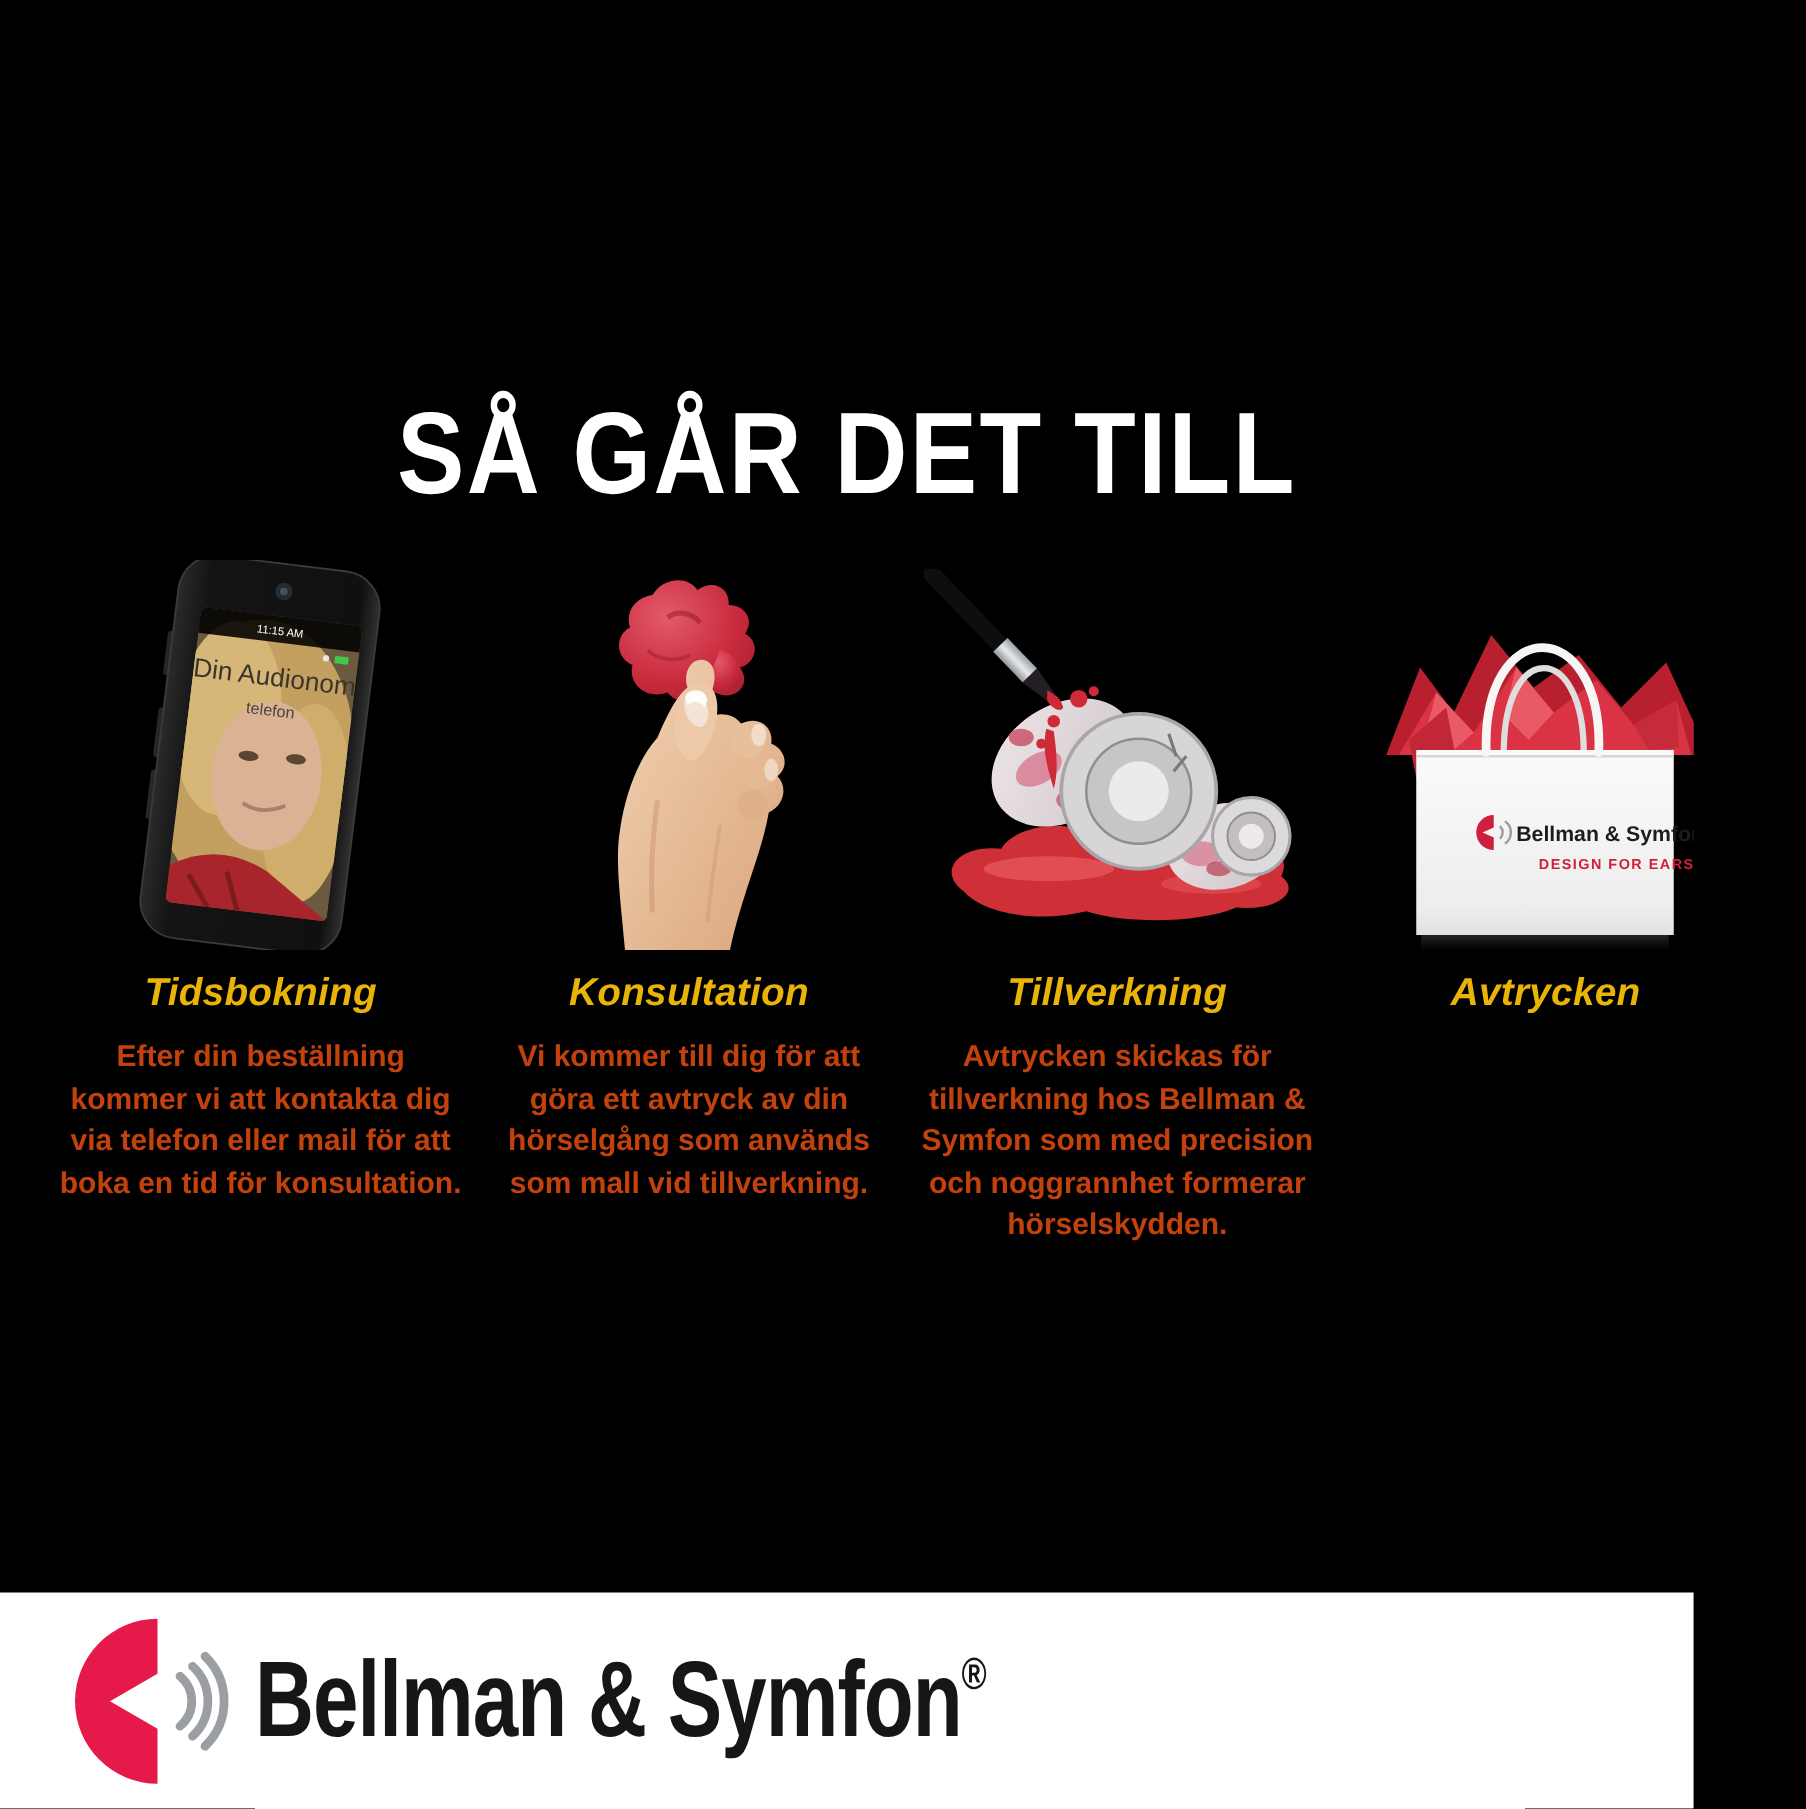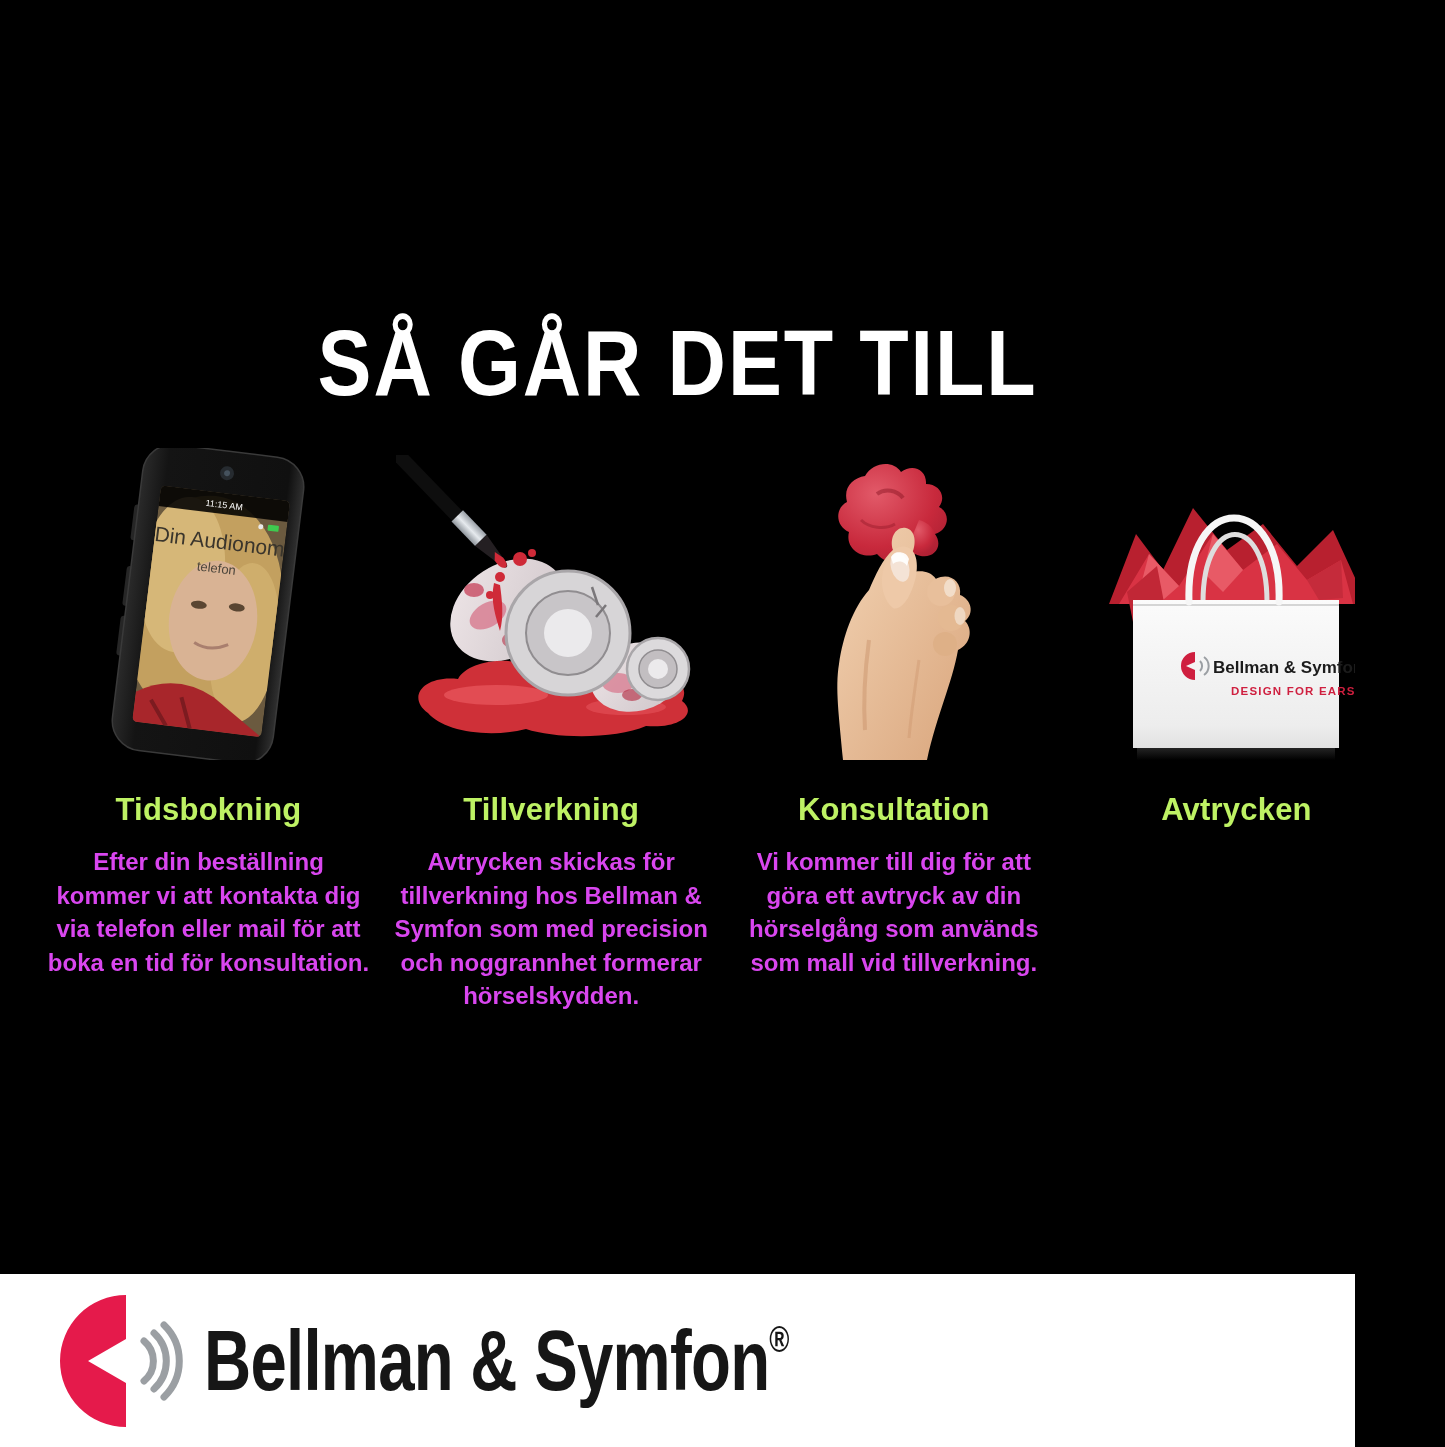--- a/index.html
+++ b/index.html
@@ -14,24 +14,24 @@
     transform:scale(0.94,1.08);transform-origin:center top;white-space:nowrap;
   }
   
   .steps{
     position:absolute;top:438px;left:42px;width:1361px;
     display:flex;justify-content:space-between;
   }
   .step{width:333px;display:flex;flex-direction:column;align-items:center;text-align:center;}
   .figure{height:322px;display:flex;align-items:flex-end;justify-content:center;}
   .step h2{
-    margin:32px 0 0 0;color:#bef264;font-size:31px;font-weight:700;letter-spacing:0.2px;
+    margin:16px 0 0 0;color:#eab308;font-size:31px;font-weight:700;letter-spacing:0.2px;font-style:italic;
   }
   .step p{
-    margin:17px auto 0 auto;color:#d946ef;font-size:24px;font-weight:700;
+    margin:17px auto 0 auto;color:#c2410c;font-size:24px;font-weight:700;
     line-height:1.40;max-width:322px;
   }
   .step p.narrow{max-width:268px;}
   
   .footer{
     position:absolute;left:0;bottom:0;width:100%;height:173px;background:#ffffff;
     display:flex;align-items:center;
   }
   .logo-group{display:flex;align-items:center;}
   .logo-left{margin-left:78px;}
@@ -98,74 +98,20 @@
             </g>
           </g>
         </svg>
       </div>
       <h2>Tidsbokning</h2>
       <p>Efter din beställning kommer vi att kontakta dig via telefon eller mail för att boka en tid för konsultation.</p>
     </div>
 
     <div class="step">
       <div class="figure">
-        <svg width="310" height="305" viewBox="0 0 310 305">
-          <defs>
-            <linearGradient id="metalG" x1="0" y1="0" x2="1" y2="0">
-              <stop offset="0" stop-color="#8f959c"></stop>
-                <stop offset="0.5" stop-color="#e6eaee"></stop>
-                <stop offset="1" stop-color="#9aa0a7"></stop>
-            </linearGradient>
-            <linearGradient id="moldBodyG" x1="0" y1="0" x2="1" y2="1">
-              <stop offset="0" stop-color="#efe6e8"></stop>
-                <stop offset="1" stop-color="#cdc4c8"></stop>
-            </linearGradient>
-          </defs>
-          <path fill="#cf3038" d="M32,258 C10,242 28,220 62,224 C72,206 112,200 134,212 C162,198 212,202 232,217 C270,210 296,227 286,246 C302,258 284,274 250,271 C220,284 160,284 130,274 C90,284 46,275 32,258 Z"></path>
-          <ellipse cx="100" cy="240" rx="52" ry="10" fill="#e8555c" opacity="0.75"></ellipse>
-          <ellipse cx="230" cy="252" rx="40" ry="8" fill="#e8555c" opacity="0.55"></ellipse>
-          <g>
-            <ellipse cx="240" cy="222" rx="46" ry="34" transform="rotate(-14 240 222)" fill="url(#moldBodyG)"></ellipse>
-            <ellipse cx="222" cy="228" rx="16" ry="10" fill="#d87f93" opacity="0.8"></ellipse>
-            <ellipse cx="236" cy="240" rx="10" ry="6" fill="#b3233b" opacity="0.6"></ellipse>
-            <circle cx="262" cy="214" r="31" fill="#dcdadc" stroke="#a9a6a9" stroke-width="2.5"></circle>
-            <circle cx="262" cy="214" r="19" fill="#c2bec1" stroke="#908d90" stroke-width="1.5"></circle>
-            <circle cx="262" cy="214" r="10" fill="#eceaec"></circle>
-          </g>
-          <g>
-            <ellipse cx="112" cy="155" rx="62" ry="46" transform="rotate(-33 112 155)" fill="url(#moldBodyG)"></ellipse>
-            <ellipse cx="92" cy="160" rx="20" ry="12" transform="rotate(-30 92 160)" fill="#d87f93" opacity="0.85"></ellipse>
-            <ellipse cx="120" cy="185" rx="14" ry="9" fill="#b3233b" opacity="0.55"></ellipse>
-            <ellipse cx="78" cy="135" rx="10" ry="7" fill="#c84a62" opacity="0.8"></ellipse>
-            <circle cx="172" cy="178" r="62" fill="#d7d5d7" stroke="#a9a6a9" stroke-width="3"></circle>
-            <circle cx="172" cy="178" r="42" fill="#c8c5c8" stroke="#908d90" stroke-width="2"></circle>
-            <circle cx="172" cy="178" r="24" fill="#ebeaec"></circle>
-            <path d="M196,132 L202,150 M210,150 L200,162" stroke="#7a777a" stroke-width="2.5" fill="none"></path>
-          </g>
-          <g transform="rotate(-44 112 112)">
-            <rect x="104" y="-128" width="14" height="172" fill="#0e0e0e"></rect>
-            <rect x="103" y="40" width="16" height="34" fill="url(#metalG)"></rect>
-            <path d="M103,74 L119,74 L114,106 C113,113 109,113 108,106 Z" fill="#241f22"></path>
-            <path d="M107,98 C104,112 114,116 115,102 L113,92 Z" fill="#cf2a38"></path>
-          </g>
-          <g fill="#cf2a38">
-            <circle cx="124" cy="104" r="7"></circle>
-              <circle cx="136" cy="98" r="4"></circle>
-            <circle cx="104" cy="122" r="5"></circle>
-              <circle cx="94" cy="140" r="4"></circle>
-            <path d="M98,128 C94,146 100,162 104,176 C108,162 106,144 104,130 Z"></path>
-          </g>
-        </svg>
-      </div>
-      <h2>Tillverkning</h2>
-      <p>Avtrycken skickas för tillverkning hos Bellman &amp; Symfon som med precision och noggrannhet formerar hörselskydden.</p>
-    </div>
-
-    <div class="step">
-      <div class="figure">
         <svg width="250" height="300" viewBox="0 0 250 300">
           <defs>
             <linearGradient id="skinG" x1="0" y1="0" x2="1" y2="1">
               <stop offset="0" stop-color="#f2d2b2"></stop>
                 <stop offset="1" stop-color="#d9a57c"></stop>
             </linearGradient>
             <radialGradient id="moldG" cx="0.35" cy="0.3" r="0.9">
               <stop offset="0" stop-color="#e25a69"></stop>
                 <stop offset="0.6" stop-color="#c8293c"></stop>
                 <stop offset="1" stop-color="#a31d30"></stop>
@@ -189,20 +135,74 @@
           <path d="M100,180 C96,210 94,240 96,270" stroke="#c89068" stroke-width="4" fill="none" opacity="0.45"></path>
           <path d="M150,200 C146,228 142,254 140,278" stroke="#c89068" stroke-width="3" fill="none" opacity="0.35"></path>
         </svg>
       </div>
       <h2>Konsultation</h2>
       <p>Vi kommer till dig för att göra ett avtryck av din hörselgång som används som mall vid tillverkning.</p>
     </div>
 
     <div class="step">
       <div class="figure">
+        <svg width="310" height="305" viewBox="0 0 310 305">
+          <defs>
+            <linearGradient id="metalG" x1="0" y1="0" x2="1" y2="0">
+              <stop offset="0" stop-color="#8f959c"></stop>
+                <stop offset="0.5" stop-color="#e6eaee"></stop>
+                <stop offset="1" stop-color="#9aa0a7"></stop>
+            </linearGradient>
+            <linearGradient id="moldBodyG" x1="0" y1="0" x2="1" y2="1">
+              <stop offset="0" stop-color="#efe6e8"></stop>
+                <stop offset="1" stop-color="#cdc4c8"></stop>
+            </linearGradient>
+          </defs>
+          <path fill="#cf3038" d="M32,258 C10,242 28,220 62,224 C72,206 112,200 134,212 C162,198 212,202 232,217 C270,210 296,227 286,246 C302,258 284,274 250,271 C220,284 160,284 130,274 C90,284 46,275 32,258 Z"></path>
+          <ellipse cx="100" cy="240" rx="52" ry="10" fill="#e8555c" opacity="0.75"></ellipse>
+          <ellipse cx="230" cy="252" rx="40" ry="8" fill="#e8555c" opacity="0.55"></ellipse>
+          <g>
+            <ellipse cx="240" cy="222" rx="46" ry="34" transform="rotate(-14 240 222)" fill="url(#moldBodyG)"></ellipse>
+            <ellipse cx="222" cy="228" rx="16" ry="10" fill="#d87f93" opacity="0.8"></ellipse>
+            <ellipse cx="236" cy="240" rx="10" ry="6" fill="#b3233b" opacity="0.6"></ellipse>
+            <circle cx="262" cy="214" r="31" fill="#dcdadc" stroke="#a9a6a9" stroke-width="2.5"></circle>
+            <circle cx="262" cy="214" r="19" fill="#c2bec1" stroke="#908d90" stroke-width="1.5"></circle>
+            <circle cx="262" cy="214" r="10" fill="#eceaec"></circle>
+          </g>
+          <g>
+            <ellipse cx="112" cy="155" rx="62" ry="46" transform="rotate(-33 112 155)" fill="url(#moldBodyG)"></ellipse>
+            <ellipse cx="92" cy="160" rx="20" ry="12" transform="rotate(-30 92 160)" fill="#d87f93" opacity="0.85"></ellipse>
+            <ellipse cx="120" cy="185" rx="14" ry="9" fill="#b3233b" opacity="0.55"></ellipse>
+            <ellipse cx="78" cy="135" rx="10" ry="7" fill="#c84a62" opacity="0.8"></ellipse>
+            <circle cx="172" cy="178" r="62" fill="#d7d5d7" stroke="#a9a6a9" stroke-width="3"></circle>
+            <circle cx="172" cy="178" r="42" fill="#c8c5c8" stroke="#908d90" stroke-width="2"></circle>
+            <circle cx="172" cy="178" r="24" fill="#ebeaec"></circle>
+            <path d="M196,132 L202,150 M210,150 L200,162" stroke="#7a777a" stroke-width="2.5" fill="none"></path>
+          </g>
+          <g transform="rotate(-44 112 112)">
+            <rect x="104" y="-128" width="14" height="172" fill="#0e0e0e"></rect>
+            <rect x="103" y="40" width="16" height="34" fill="url(#metalG)"></rect>
+            <path d="M103,74 L119,74 L114,106 C113,113 109,113 108,106 Z" fill="#241f22"></path>
+            <path d="M107,98 C104,112 114,116 115,102 L113,92 Z" fill="#cf2a38"></path>
+          </g>
+          <g fill="#cf2a38">
+            <circle cx="124" cy="104" r="7"></circle>
+              <circle cx="136" cy="98" r="4"></circle>
+            <circle cx="104" cy="122" r="5"></circle>
+              <circle cx="94" cy="140" r="4"></circle>
+            <path d="M98,128 C94,146 100,162 104,176 C108,162 106,144 104,130 Z"></path>
+          </g>
+        </svg>
+      </div>
+      <h2>Tillverkning</h2>
+      <p>Avtrycken skickas för tillverkning hos Bellman &amp; Symfon som med precision och noggrannhet formerar hörselskydden.</p>
+    </div>
+
+    <div class="step">
+      <div class="figure">
         <svg width="290" height="318" viewBox="0 0 290 318">
           <defs>
             <linearGradient id="bagG" x1="0" y1="0" x2="0" y2="1">
               <stop offset="0" stop-color="#fbfbfb"></stop>
                 <stop offset="0.85" stop-color="#ededed"></stop>
                 <stop offset="1" stop-color="#e2e2e2"></stop>
             </linearGradient>
             <linearGradient id="reflG" x1="0" y1="0" x2="0" y2="1">
               <stop offset="0" stop-color="#3c3c3c"></stop>
                 <stop offset="1" stop-color="#000000"></stop>

